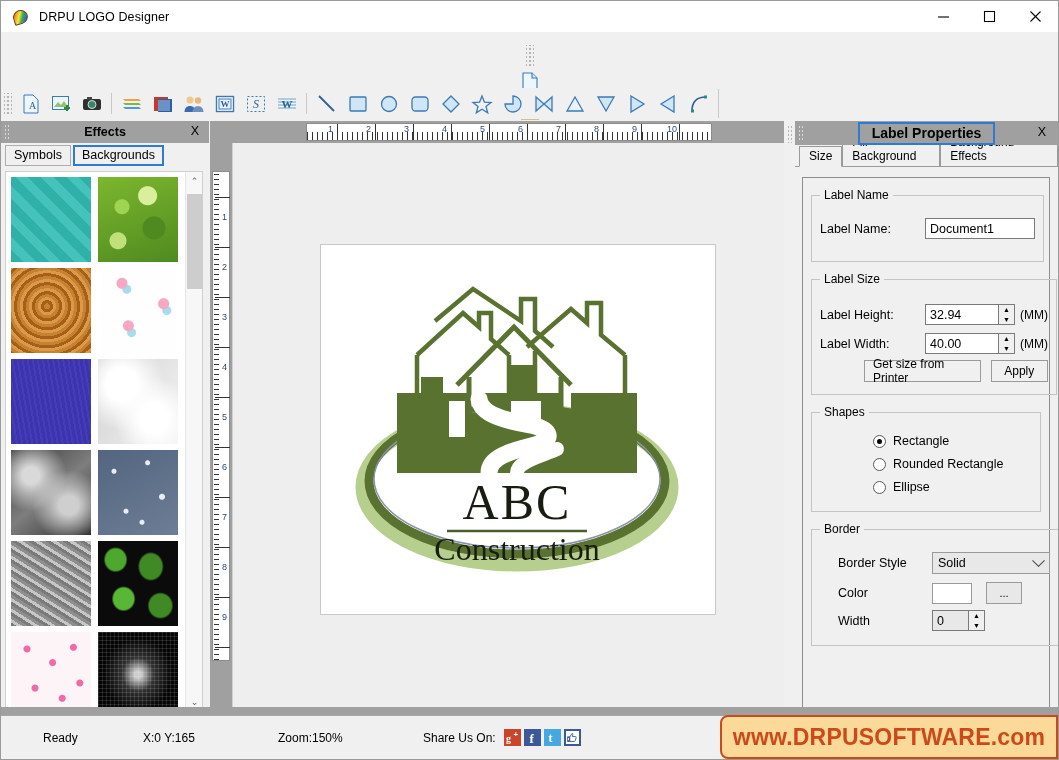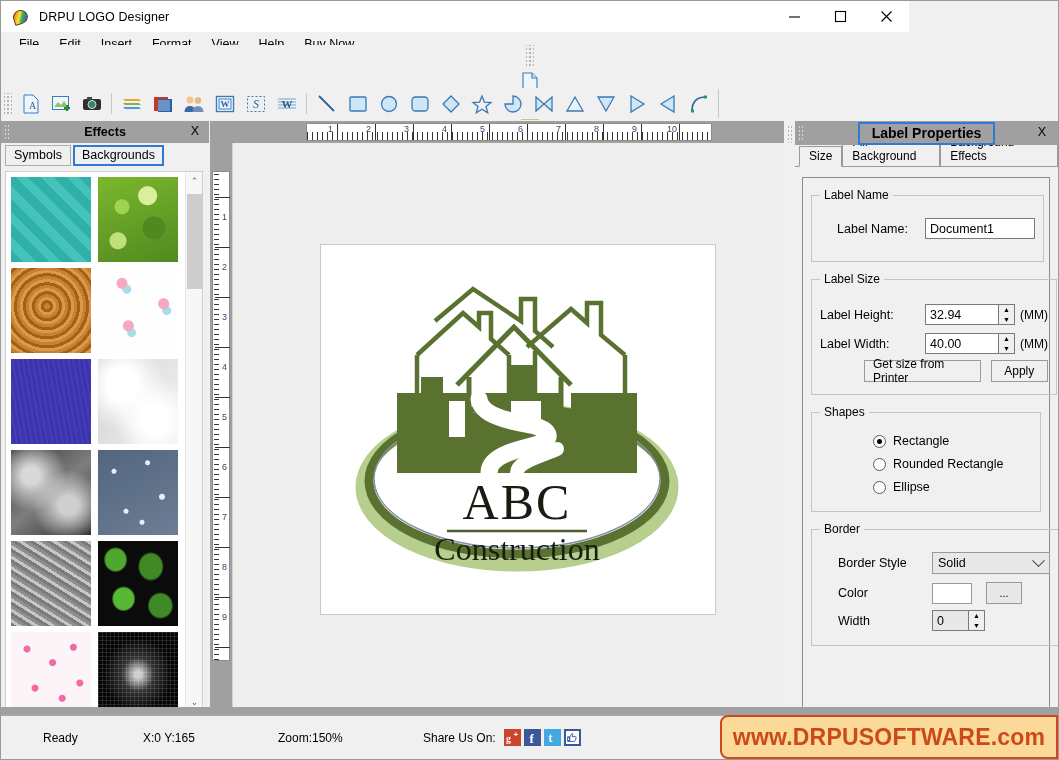--- a/index.html
+++ b/index.html
@@ -13,21 +13,21 @@
   #app {
     position: relative;
     width: 1059px; height: 760px;
     border: 1px solid #9a9a9a;
     background: #f0f0f0;
     overflow: hidden;
   }
 
   
   .titlebar {
-    position: absolute; left: 0; top: 0; width: 908px; height: 31px;
+    position: absolute; left: 0; top: 0; width: 1057px; height: 31px;
     background: #ffffff;
     display: flex; align-items: center;
   }
   .app-icon {
     width: 18px; height: 18px; margin-left: 11px; margin-right: 9px;
     position: relative; flex: none;
   }
   .app-icon .disc {
     position: absolute; left: 1px; top: 2px; width: 15px; height: 14px;
     border-radius: 50% 50% 50% 10%;
@@ -327,29 +327,20 @@
       </div>
       <div class="win-btn">
         <svg width="13" height="13" viewBox="0 0 13 13">
             <line x1="1.5" y1="1.5" x2="11.5" y2="11.5" stroke="#000" stroke-width="1.1"></line>
             <line x1="11.5" y1="1.5" x2="1.5" y2="11.5" stroke="#000" stroke-width="1.1"></line>
           </svg>
       </div>
     </div>
   </div>
 
-  <div class="menubar">
-    <div class="menu-item">File</div>
-    <div class="menu-item">Edit</div>
-    <div class="menu-item">Insert</div>
-    <div class="menu-item">Format</div>
-    <div class="menu-item">View</div>
-    <div class="menu-item">Help</div>
-    <div class="menu-item">Buy Now</div>
-  </div>
 
   <div class="toolbar" id="toolbar1">
     <div class="grip"></div>
 
     <div class="tbtn">
       <svg width="22" height="22" viewBox="0 0 22 22">
           <path d="M4 2h9l5 5v13H4z" fill="#eef6fd" stroke="#3a7ab5" stroke-width="1.1"></path>
           <path d="M13 2v5h5" fill="#cfe6f7" stroke="#3a7ab5" stroke-width="1.1"></path>
         </svg>
     </div>
@@ -882,21 +873,21 @@
     <div class="rtabs">
       <div class="rtab selected">Size</div>
       <div class="rtab">Fill Background</div>
       <div class="rtab">Background Effects</div>
     </div>
 
     <div class="rp-body">
 
       <fieldset class="grp">
         <legend>Label Name</legend>
-        <div class="row" style="margin:10px 0 14px;text-align:center;">
+        <div class="row" style="margin:10px 0 14px;">
           <div class="lbl" style="width:105px">Label Name:</div>
           <div class="txtbox" style="width:110px">Document1</div>
         </div>
       </fieldset>
 
       <fieldset class="grp">
         <legend>Label Size</legend>
         <div class="row" style="margin-top:12px;">
           <div class="lbl" style="width:105px">Label Height:</div>
           <div class="spin">

